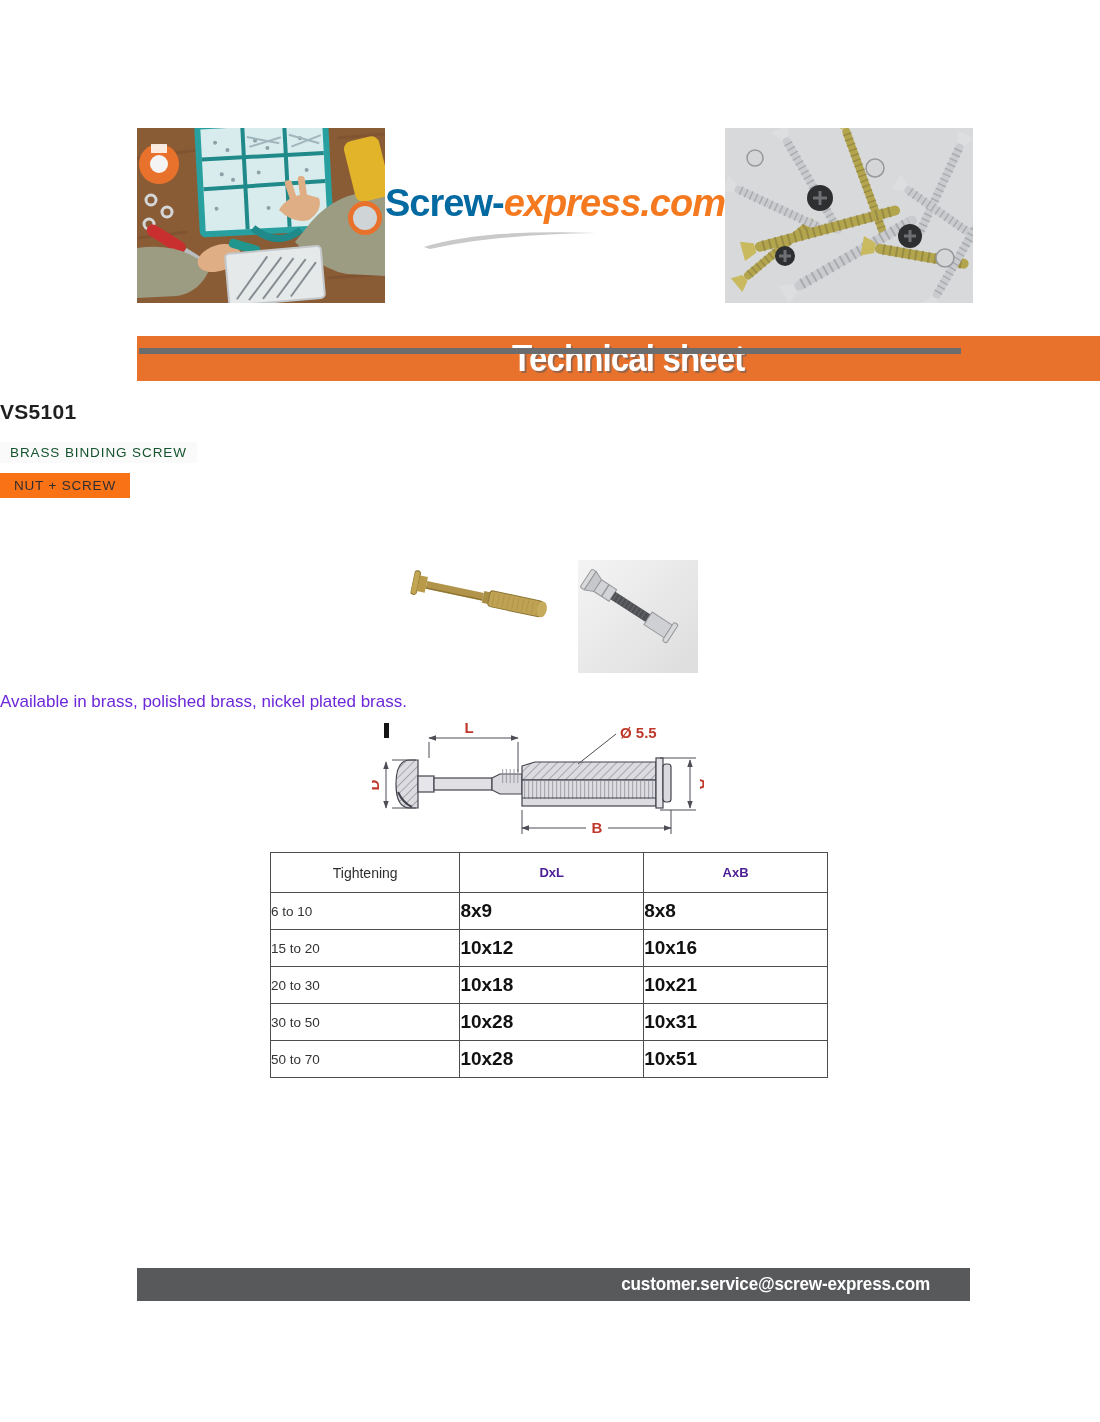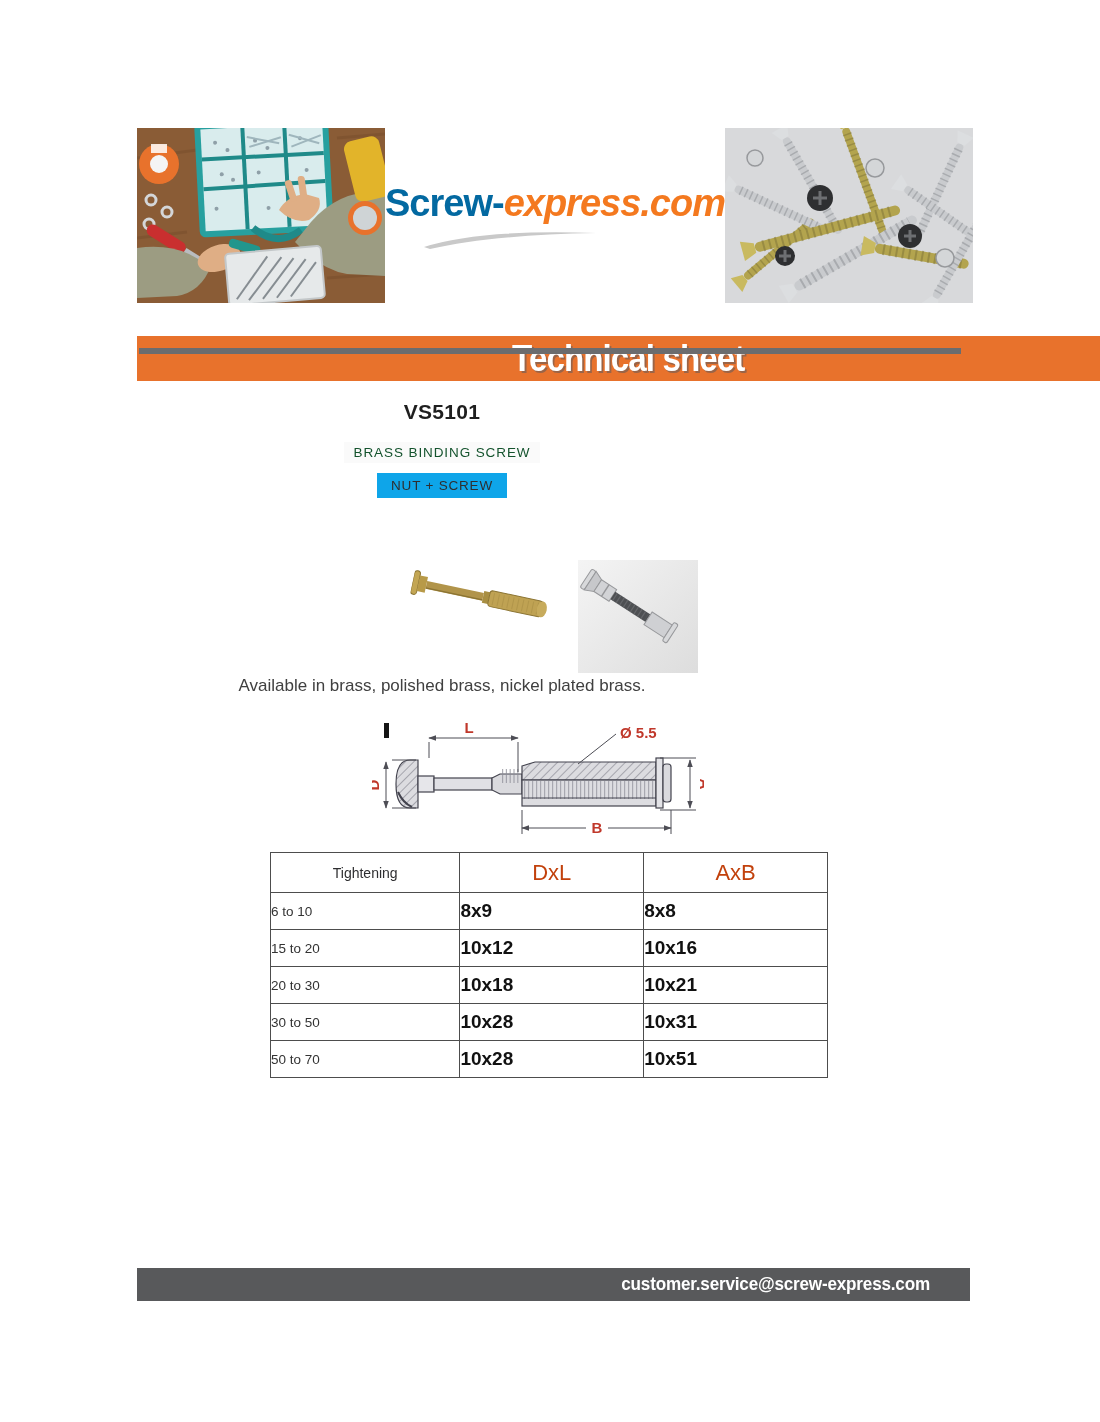--- a/index.html
+++ b/index.html
@@ -18,46 +18,46 @@
   .logo-swoosh { margin-top:2px; margin-right:90px; }
 
   
   .band { position:absolute; left:137px; top:303px; width:983px; height:45px; background:#E8722C;
           display:flex; align-items:center; justify-content:center;margin-top:33px; }
   .band-title { color:#fff; font-weight:bold; font-size:36px; letter-spacing:-1px;
                 transform:scaleX(.92); text-shadow:2px 2px 0 rgba(90,90,95,.55); white-space:nowrap; }
   .gray-strip { position:absolute; left:139px; top:348px; width:822px; height:6px; background:#6b6c6e; }
 
   
-  .centered-row { position:absolute; left:0; width:884px; text-align:center; }
+  .centered-row { position:absolute; left:0; width:884px; text-align:left; }
   .product-code { top:400px; font-size:21px; font-weight:bold; color:#1f1f1f; letter-spacing:.3px; }
   .product-name { top:445px; font-size:13.5px; color:#14532d; letter-spacing:.9px; }
   .product-name span { background:#fafafa; padding:3px 10px; }
   .product-pack { top:478px; font-size:13.5px; color:#2e2e30; letter-spacing:.8px; }
-  .product-pack span { background:#0ea5e9; padding:5px 14px; }
+  .product-pack span { background:#f97316; padding:5px 14px; }
 
   
   .brass-screw { position:absolute; left:412px; top:566px; width:155px; height:60px; }
   .brass-screw svg { transform:rotate(12deg); transform-origin:10px 20px; }
   .nickel-tile { position:absolute; left:578px; top:560px; width:120px; height:113px;
                  background:linear-gradient(135deg,#f4f4f4,#dddddd); }
 
-  .avail-text { top:676px; font-size:17px; color:#404040; }
+  .avail-text { top:692px; font-size:17px; color:#6d28d9; }
 
   
   .diagram { position:absolute; left:372px; top:718px; width:332px; height:126px; }
   .dim-label { fill:#C0382B; font-family:"Liberation Sans", sans-serif; font-weight:bold; font-size:15px; }
 
   
   table.dims { position:absolute; left:270px; top:852px; width:558px; border-collapse:collapse;
                background:#fff; table-layout:fixed; }
   table.dims th, table.dims td { border:1.6px solid #4d4d4d; vertical-align:middle; }
   table.dims col.c1 { width:34%; } table.dims col.c2 { width:33%; } table.dims col.c3 { width:33%; }
   th.t-head { height:40px; font-weight:normal; font-size:14px; color:#2e2e30; }
-  th.v-head { height:40px; font-weight:normal; font-size:22px; color:#c2410c; }
+  th.v-head { height:40px; font-weight:bold; font-size:13px; color:#4c1d95; }
   td.t-cell { height:37px; font-size:13.5px; color:#333;margin-left:11px; }
   td.v-cell { height:37px; font-weight:bold; font-size:19px; color:#111; }
 
   
   .footer { position:absolute; left:137px; top:1268px; width:833px; height:33px; background:#58595B;
             display:flex; align-items:center; justify-content:flex-end; padding-right:40px; }
   .footer-email { color:#fff; font-weight:bold; font-size:18px; letter-spacing:-.2px;
                   transform:scaleX(.95); transform-origin:right center; white-space:nowrap; }
 </style>
 </head>

